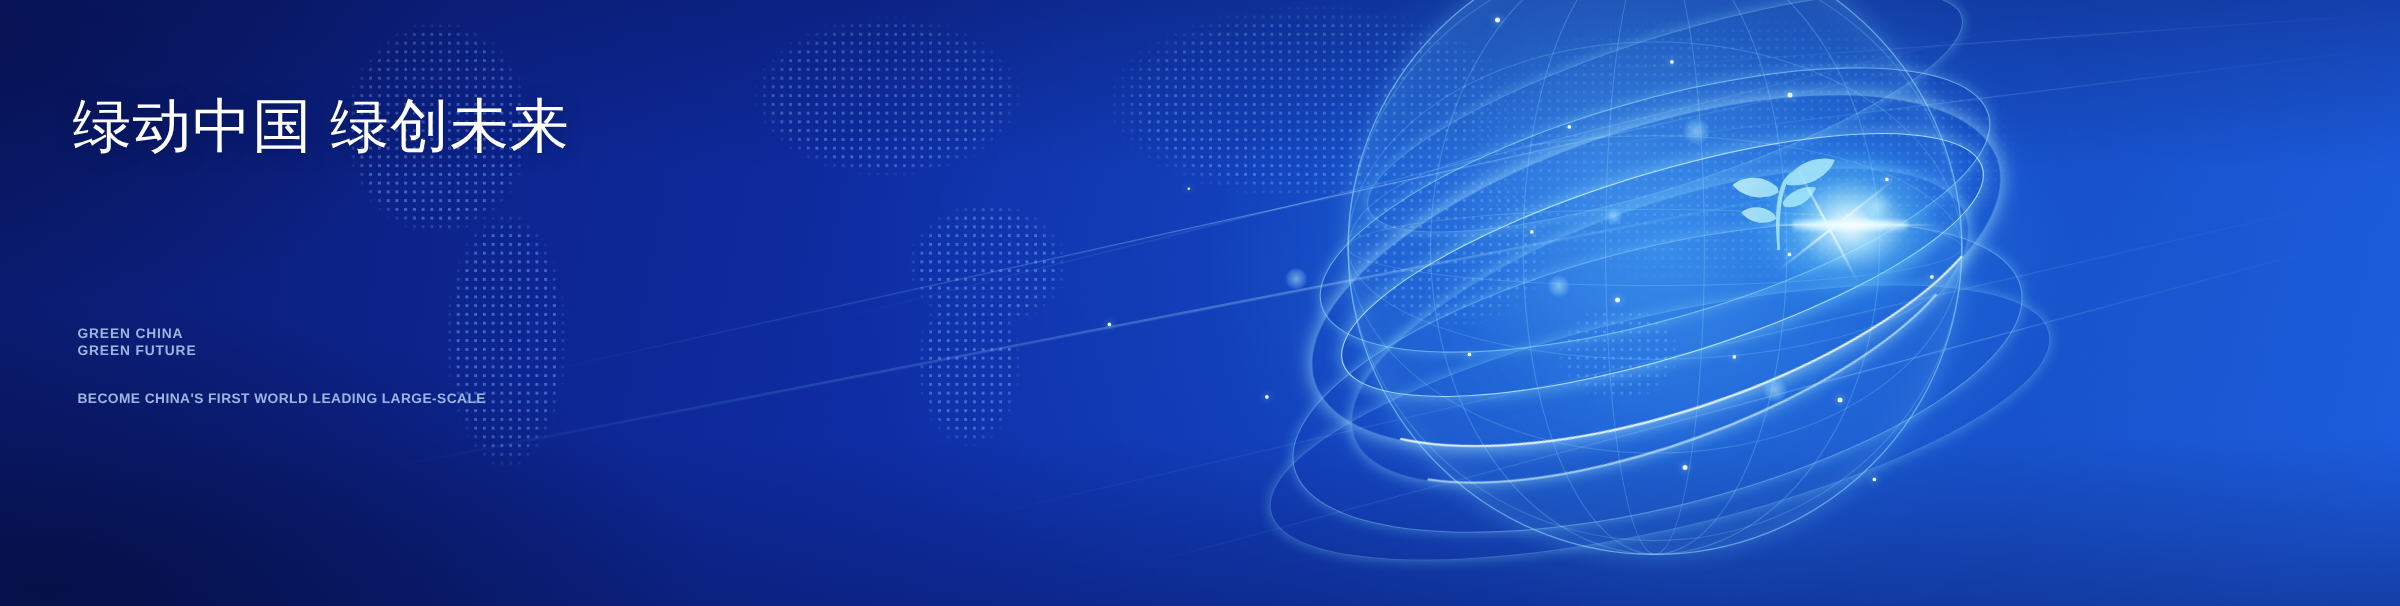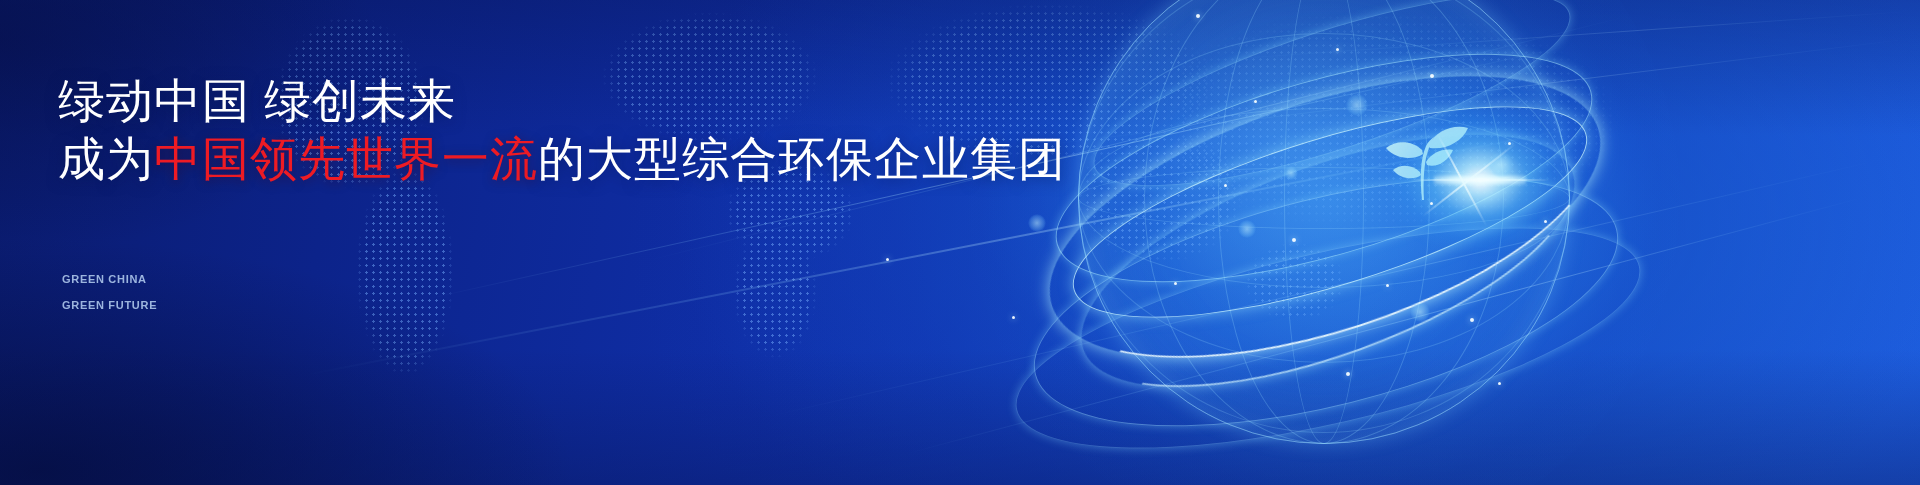--- a/index.html
+++ b/index.html
@@ -204,21 +204,21 @@
 
   .en-small{
     position:absolute; left:4px; top:260px;
     color:#a9c2e8;
     font-size:11px;
     font-weight:700;
     letter-spacing:0.7px;
     line-height:14px;
     opacity:.92;
   }
-  .en-small span{display:block;margin-top:12px;}
+  .en-small span{display:block;}
 
   .en-tagline{
     position:absolute; left:4px; top:313px;
     color:#a9c2e8;
     font-size:11px;
     font-weight:700;
     letter-spacing:0.35px;
     line-height:13px;
     opacity:.92;
   }
@@ -311,25 +311,25 @@
 
   <div class="dot" style="left:886px;  top:258px; width:3px; height:3px;"></div>
   <div class="dot" style="left:1012px; top:316px; width:3px; height:3px;"></div>
   <div class="dot" style="left:950px;  top:150px; width:2px; height:2px;"></div>
   <div class="bokeh" style="left:1028px; top:214px; width:18px; height:18px;"></div>
 
   <div class="copy">
 
     <div class="headline">
       <span class="hl-line">绿动中国 绿创未来</span>
-      <span class="hl-line"><span>成为</span><span class="hl-red">中国领先世界一流</span><span>的大型综合环保企业集团</span></span>
     </div>
 
     <div class="en-small">
       <span>GREEN CHINA</span>
       <span>GREEN FUTURE</span>
     </div>
 
     <div class="en-tagline">
+      <span>BECOME CHINA'S FIRST WORLD LEADING LARGE-SCALE</span>
     </div>
 
   </div>
 </div>
 
 </body></html>

